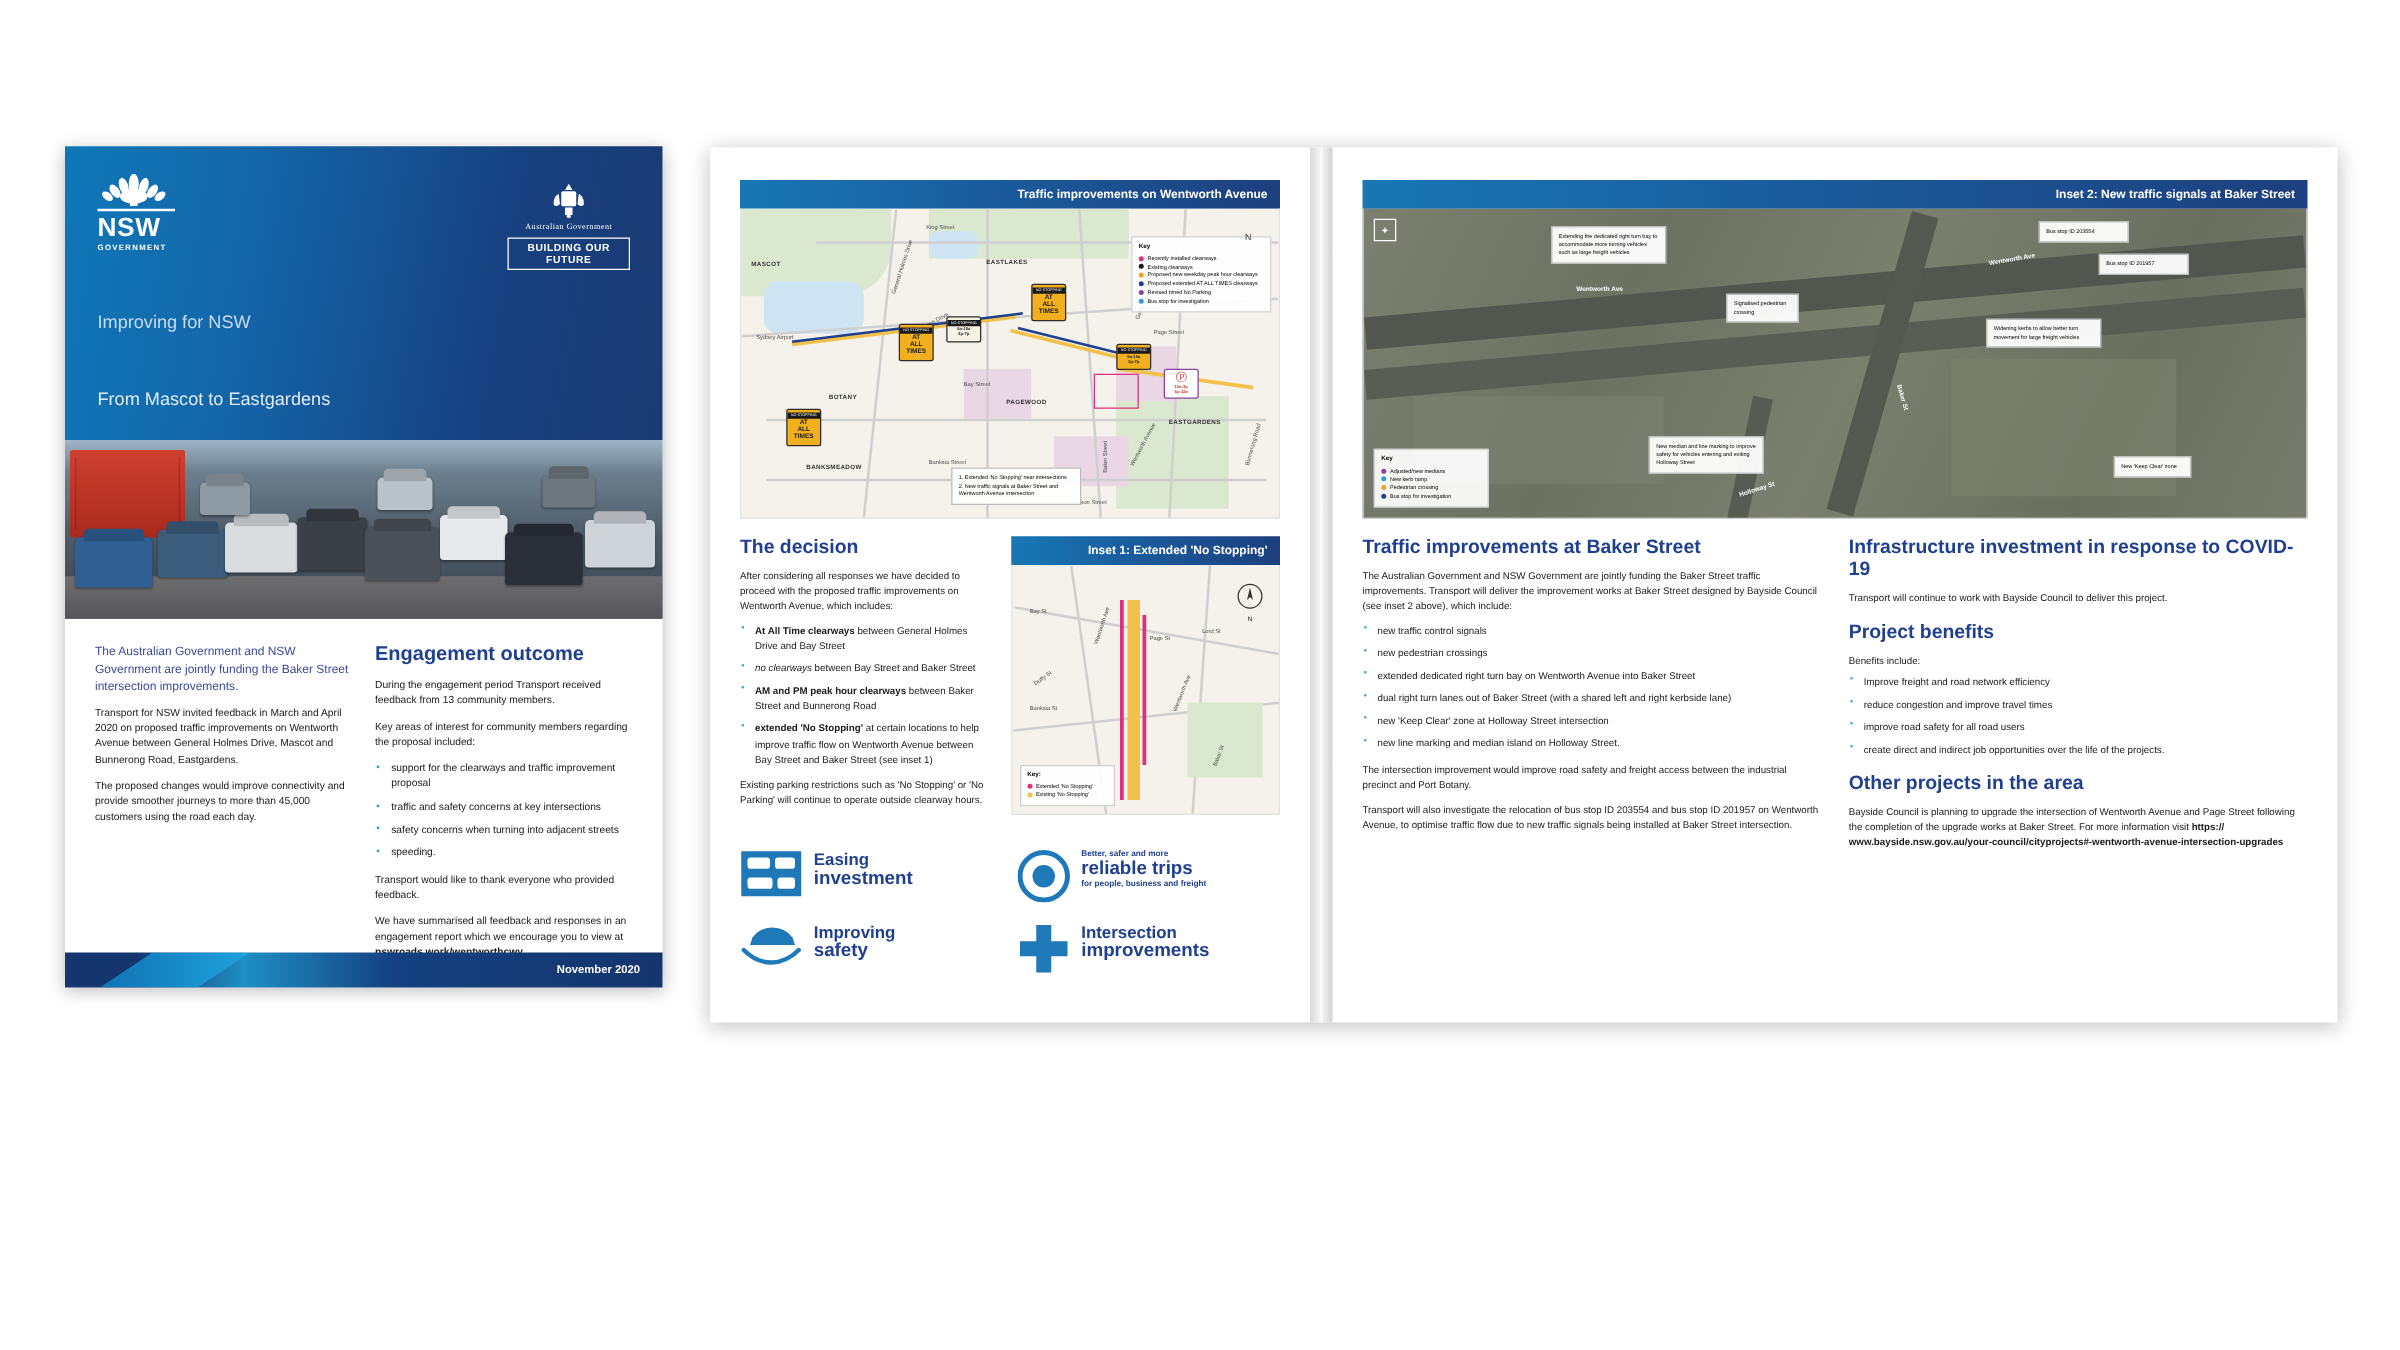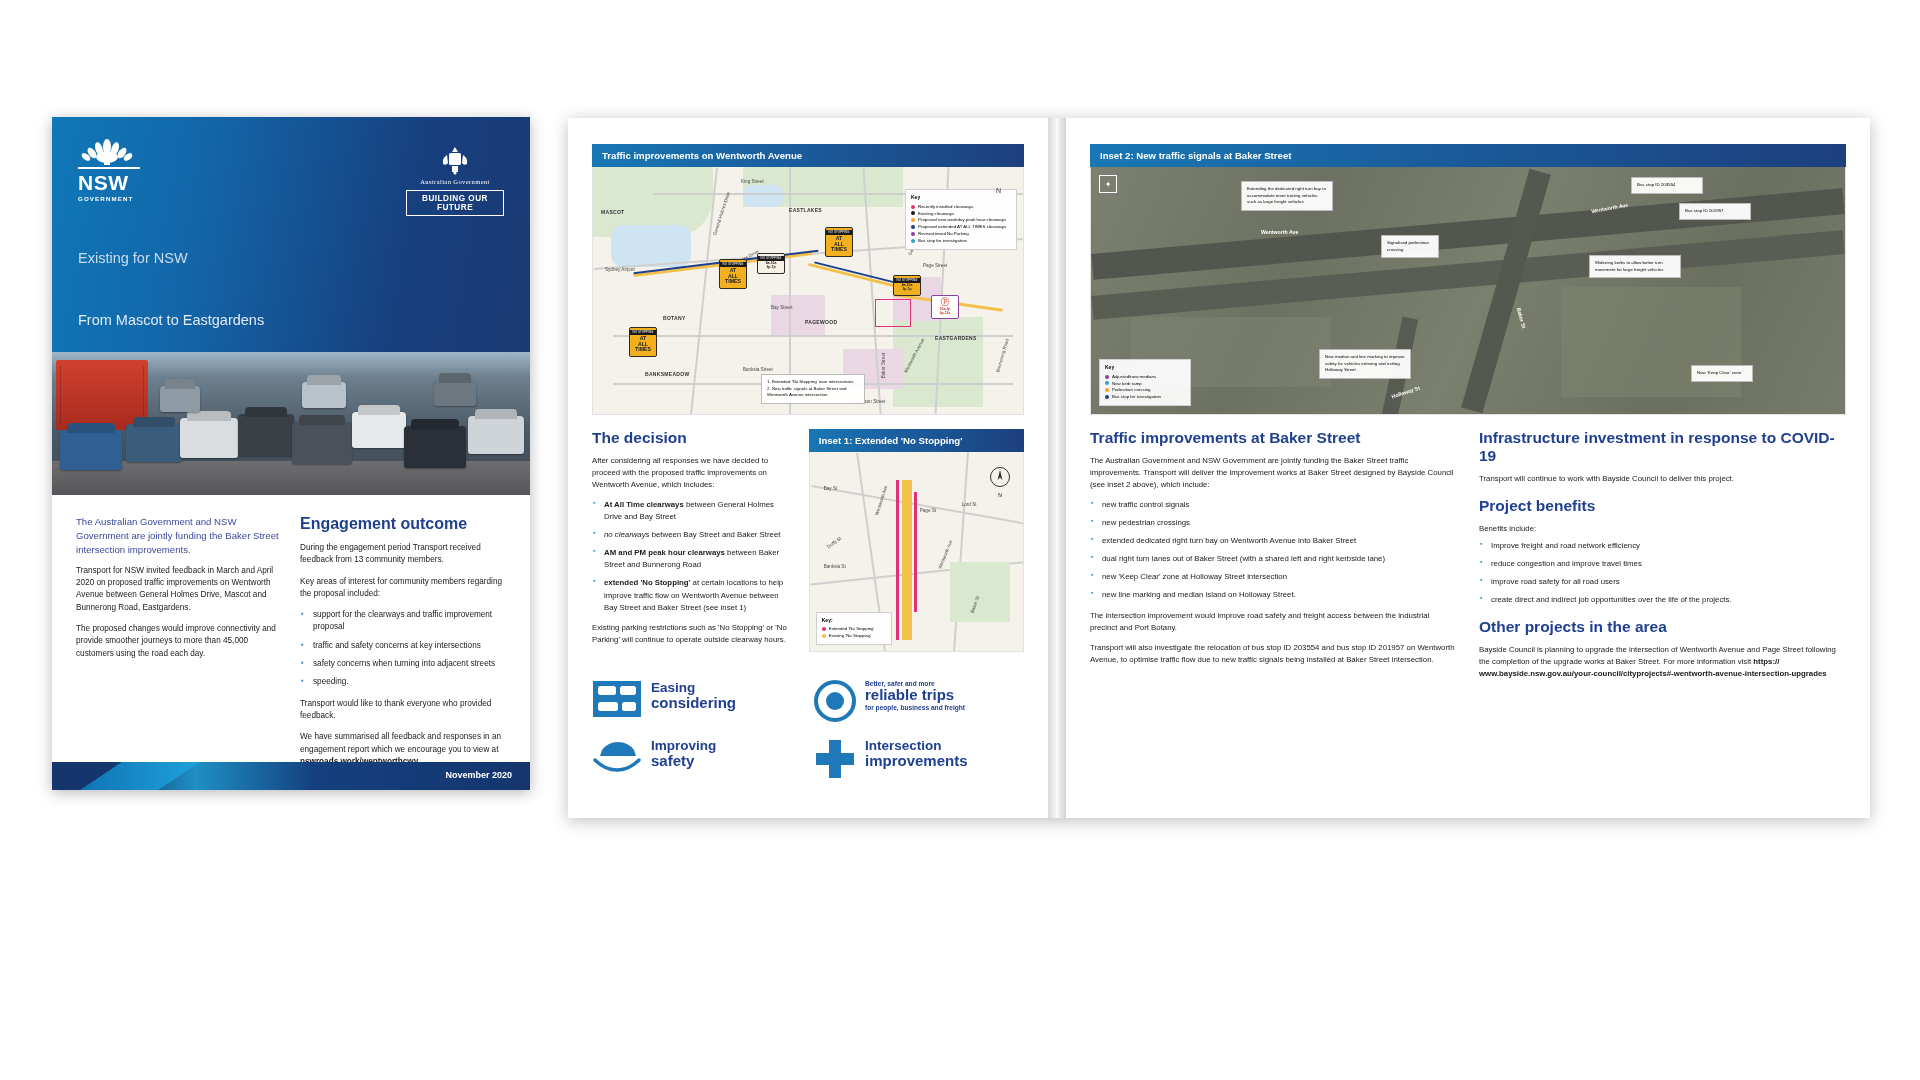--- a/index.html
+++ b/index.html
@@ -74,21 +74,21 @@
     position:absolute; left:568px; top:118px; width:1302px; height:700px;
     background:#fff; box-shadow:0 3px 16px rgba(0,0,0,.26);
     display:flex;
   }
   .page { position:relative; height:100%; padding:26px 24px 18px 24px; }
   .page.left  { width:480px; }
   .gutter { width:18px; background:linear-gradient(90deg,#d9d9d9,#f4f4f4 45%,#ffffff 50%,#eeeeee 60%,#d2d2d2); }
   .page.right { width:804px; display:block; }
 
   .banner { background:linear-gradient(90deg,#1878b4 0%, #1a5fa0 40%, #1d3f7d 100%);
-     color:#fff; font-size:9.6px; font-weight:bold; padding:6px 10px; }
+     color:#fff; font-size:9.6px; font-weight:bold; padding:6px 10px;text-align:right; }
   .mapbox { border:1px solid #e2e2e2; border-top:none; position:relative; overflow:hidden;
      background:#f4f2ea; }
 
   
   .mroad { position:absolute; background:#cfcfcf; }
   .mroad.y { background:#f2c14a; }
   .mblue { position:absolute; background:#cfe4f2; }
   .mgreen{ position:absolute; background:#d9e8cf; }
   .mpink { position:absolute; background:#ead7e4; }
   .mlabel{ position:absolute; font-size:4.6px; color:#4a4a4a; white-space:nowrap; }
@@ -158,21 +158,21 @@
           <path d="M12 10 q-5 3 -4 9 q3 2 5 -1 z"></path>
           <path d="M28 10 q5 3 4 9 q-3 2 -5 -1 z"></path>
           <rect x="17" y="21" width="6" height="6"></rect>
           <circle cx="20" cy="28" r="1.6"></circle>
         </g>
       </svg>
       <div class="aus-gov-t">Australian Government</div>
       <div class="bof">BUILDING OUR FUTURE</div>
     </div>
 
-    <div class="cover-kicker">Existing for NSW</div>
+    <div class="cover-kicker">Improving for NSW</div>
     <div class="cover-sub">From Mascot to Eastgardens</div>
   </div>
 
   <div class="cover-photo">
     <div class="road"></div>
     <div class="cp-container"></div>
     <div class="car" style="left:8px;  top:78px; width:62px; height:40px; background:#2f5f93;"></div>
     <div class="car" style="left:74px; top:72px; width:56px; height:38px; background:#3b5c7a;"></div>
     <div class="car" style="left:128px;top:66px; width:58px; height:40px; background:#d9dde0;"></div>
     <div class="car" style="left:186px;top:62px; width:56px; height:42px; background:#3a4046;"></div>
@@ -361,21 +361,21 @@
         <div class="bcell">
           <svg width="50" height="38" viewBox="0 0 50 38">
             <rect x="1" y="1" width="48" height="36" fill="#1f78b8"></rect>
             <rect x="6" y="6" width="18" height="9" rx="2.5" fill="#fff"></rect>
             <rect x="28" y="6" width="16" height="9" rx="2.5" fill="#fff"></rect>
             <rect x="6" y="22" width="20" height="9" rx="2.5" fill="#fff"></rect>
             <rect x="30" y="22" width="14" height="9" rx="2.5" fill="#fff"></rect>
           </svg>
           <div class="btxt">
             <div class="t1">Easing</div>
-            <div class="t2">considering</div>
+            <div class="t2">investment</div>
           </div>
         </div>
         <div class="bcell">
           <svg width="42" height="42" viewBox="0 0 42 42">
             <circle cx="21" cy="21" r="19" fill="none" stroke="#1f78b8" stroke-width="4"></circle>
             <circle cx="21" cy="21" r="9" fill="#1f78b8"></circle>
           </svg>
           <div class="btxt">
             <div class="sm">Better, safer and more</div>
             <div class="t2">reliable trips</div>

